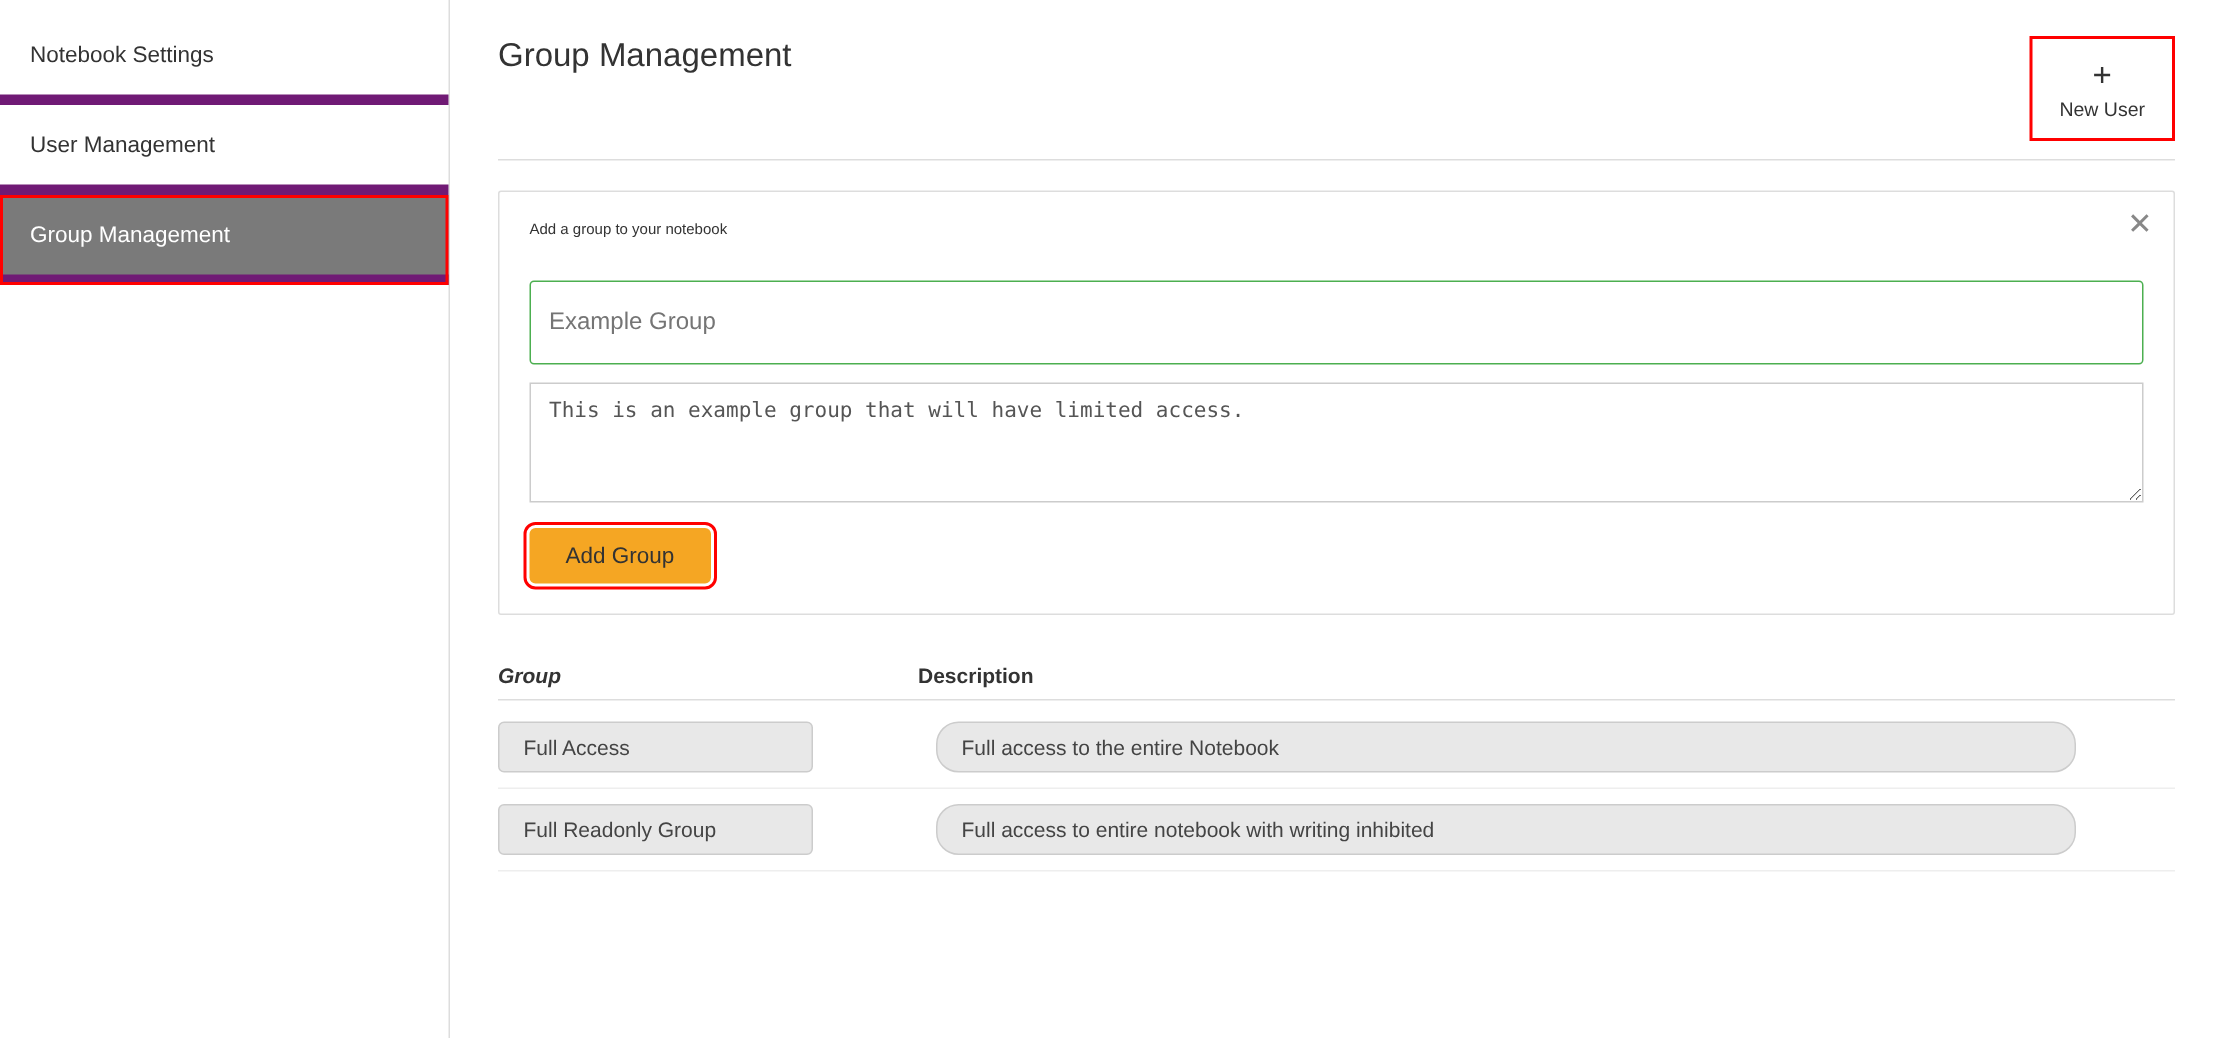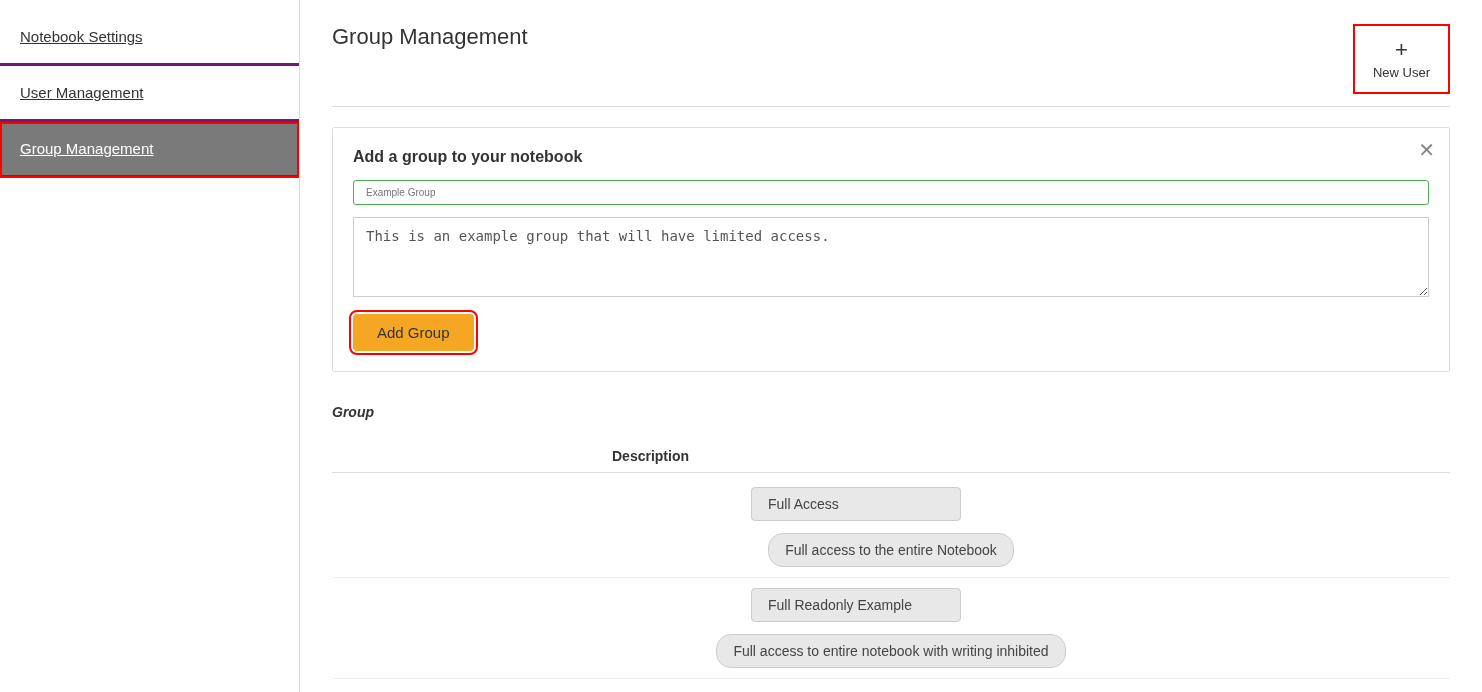--- a/index.html
+++ b/index.html
@@ -18,24 +18,23 @@
     .sidebar {
       width: 300px;
       min-width: 300px;
       border-right: 1px solid #ddd;
       background: #fff;
       padding-top: 10px;
     }
     .sidebar-item {
       padding: 18px 20px;
       cursor: pointer;
-      border-bottom: 3px solid #701a75;
+      border-bottom: 7px solid #701a75;
       font-size: 15px;
       color: #333;
-      text-decoration: underline;
     }
     .sidebar-item.active {
       background: #7a7a7a;
       color: #fff;
       outline: 2px solid red;
       outline-offset: -2px;
     }
 
     
     .main {
@@ -87,39 +86,39 @@
     
     .form-section {
       background: #fff;
       border: 1px solid #ddd;
       border-radius: 2px;
       padding: 20px 20px 20px 20px;
       margin-bottom: 24px;
       position: relative;
     }
     .form-section-title {
-      font-weight: 700;
-      font-size: 16px;
-      margin-bottom: 14px;
+      font-weight: 400;
+      font-size: 10px;
+      margin-bottom: 28px;
     }
     .close-btn {
       position: absolute;
       top: 12px;
       right: 14px;
       cursor: pointer;
       font-size: 20px;
       color: #888;
       background: none;
       border: none;
       line-height: 1;
     }
     .group-name-input {
       width: 100%;
-      padding: 6px 12px;
-      font-size: 10px;
+      padding: 18px 12px;
+      font-size: 16px;
       border: 1.5px solid #4caf50;
       border-radius: 3px;
       outline: none;
       margin-bottom: 12px;
       color: #14532d;
     }
     .group-desc-textarea {
       width: 100%;
       padding: 10px 12px;
       font-size: 14px;
@@ -150,29 +149,28 @@
     }
     .table-header-row {
       display: flex;
       padding: 8px 0;
       font-weight: 700;
       font-size: 14px;
       border-bottom: 1px solid #ddd;
       margin-bottom: 4px;
     }
     .col-group { width: 280px; min-width: 280px; font-style: italic; }
-    .col-desc { flex: 1; margin-top: 44px; }
+    .col-desc { flex: 1; }
 
     .table-row {
       display: flex;
       align-items: center;
       padding: 10px 0;
       border-bottom: 1px solid #eee;
       gap: 12px;
-      flex-direction: column;
     }
     .group-cell {
       width: 280px;
       min-width: 280px;
     }
     .desc-cell {
       flex: 1;
     }
     .group-tag {
       background: #e8e8e8;
@@ -232,20 +230,20 @@
     <div class="table-row">
       <div class="group-cell">
         <span class="group-tag">Full Access</span>
       </div>
       <div class="desc-cell">
         <span class="desc-tag">Full access to the entire Notebook</span>
       </div>
     </div>
     <div class="table-row">
       <div class="group-cell">
-        <span class="group-tag">Full Readonly Example</span>
+        <span class="group-tag">Full Readonly Group</span>
       </div>
       <div class="desc-cell">
         <span class="desc-tag">Full access to entire notebook with writing inhibited</span>
       </div>
     </div>
   </div>
 </main>
 
 </body></html>

